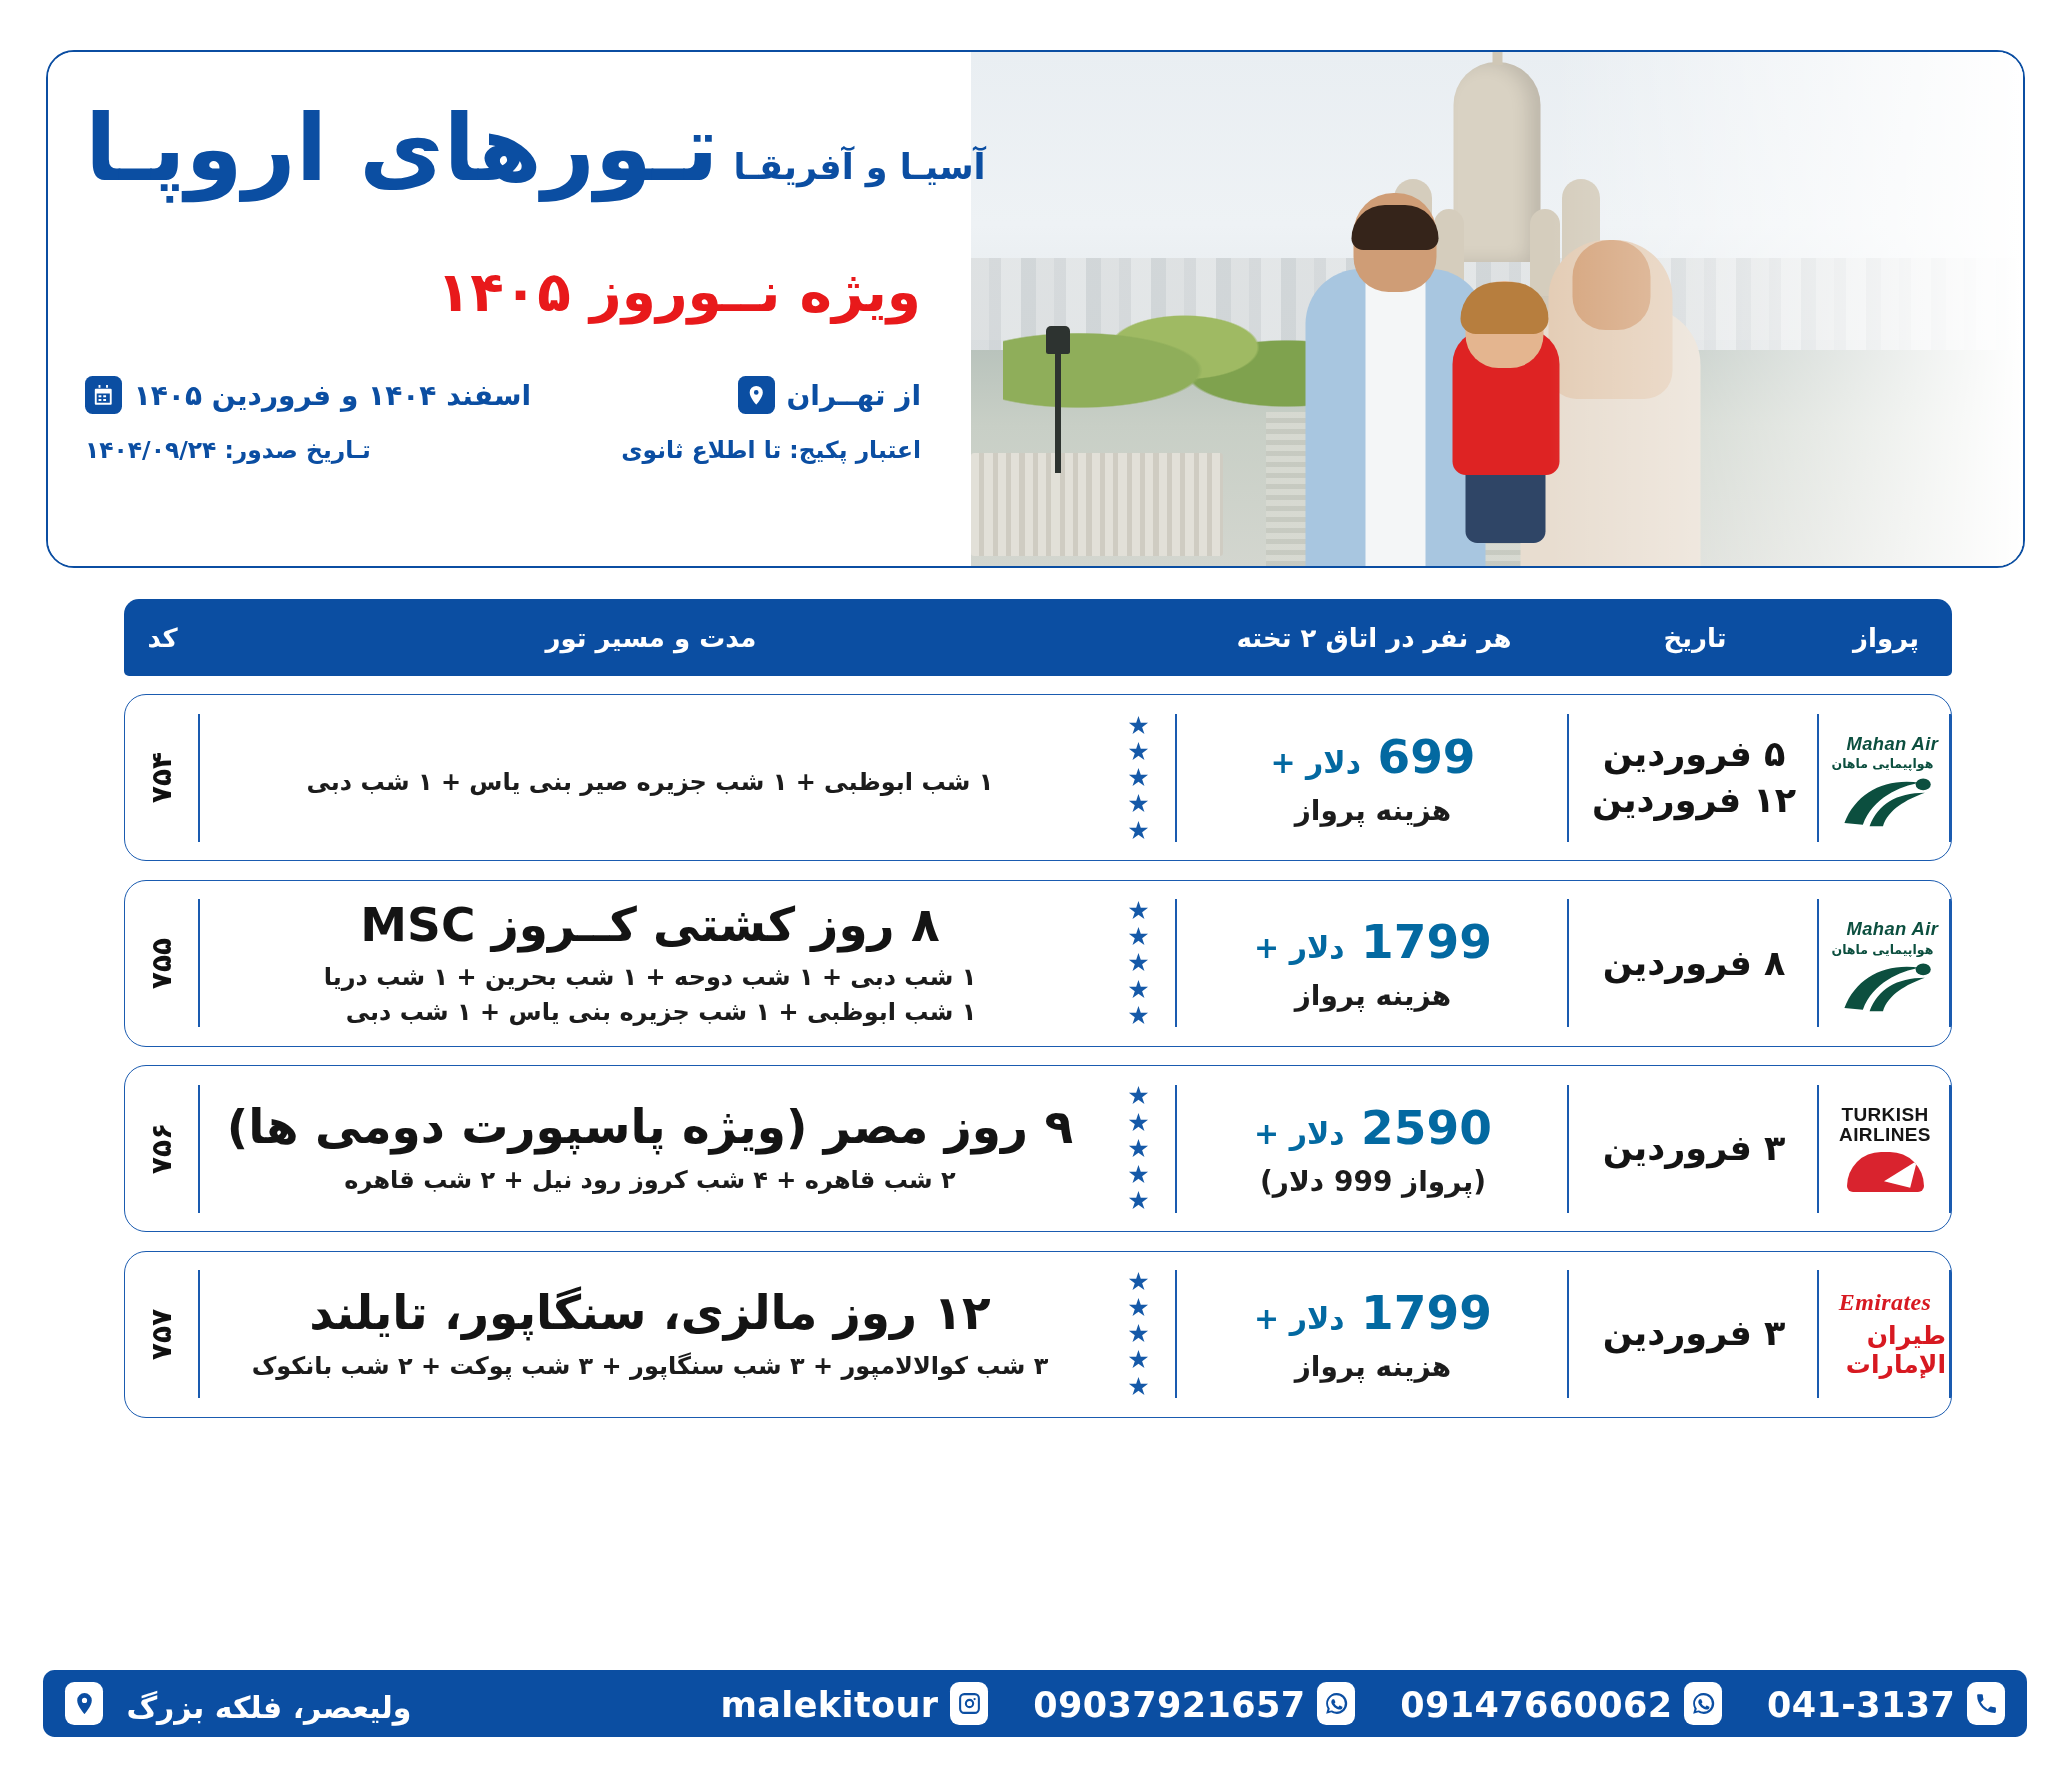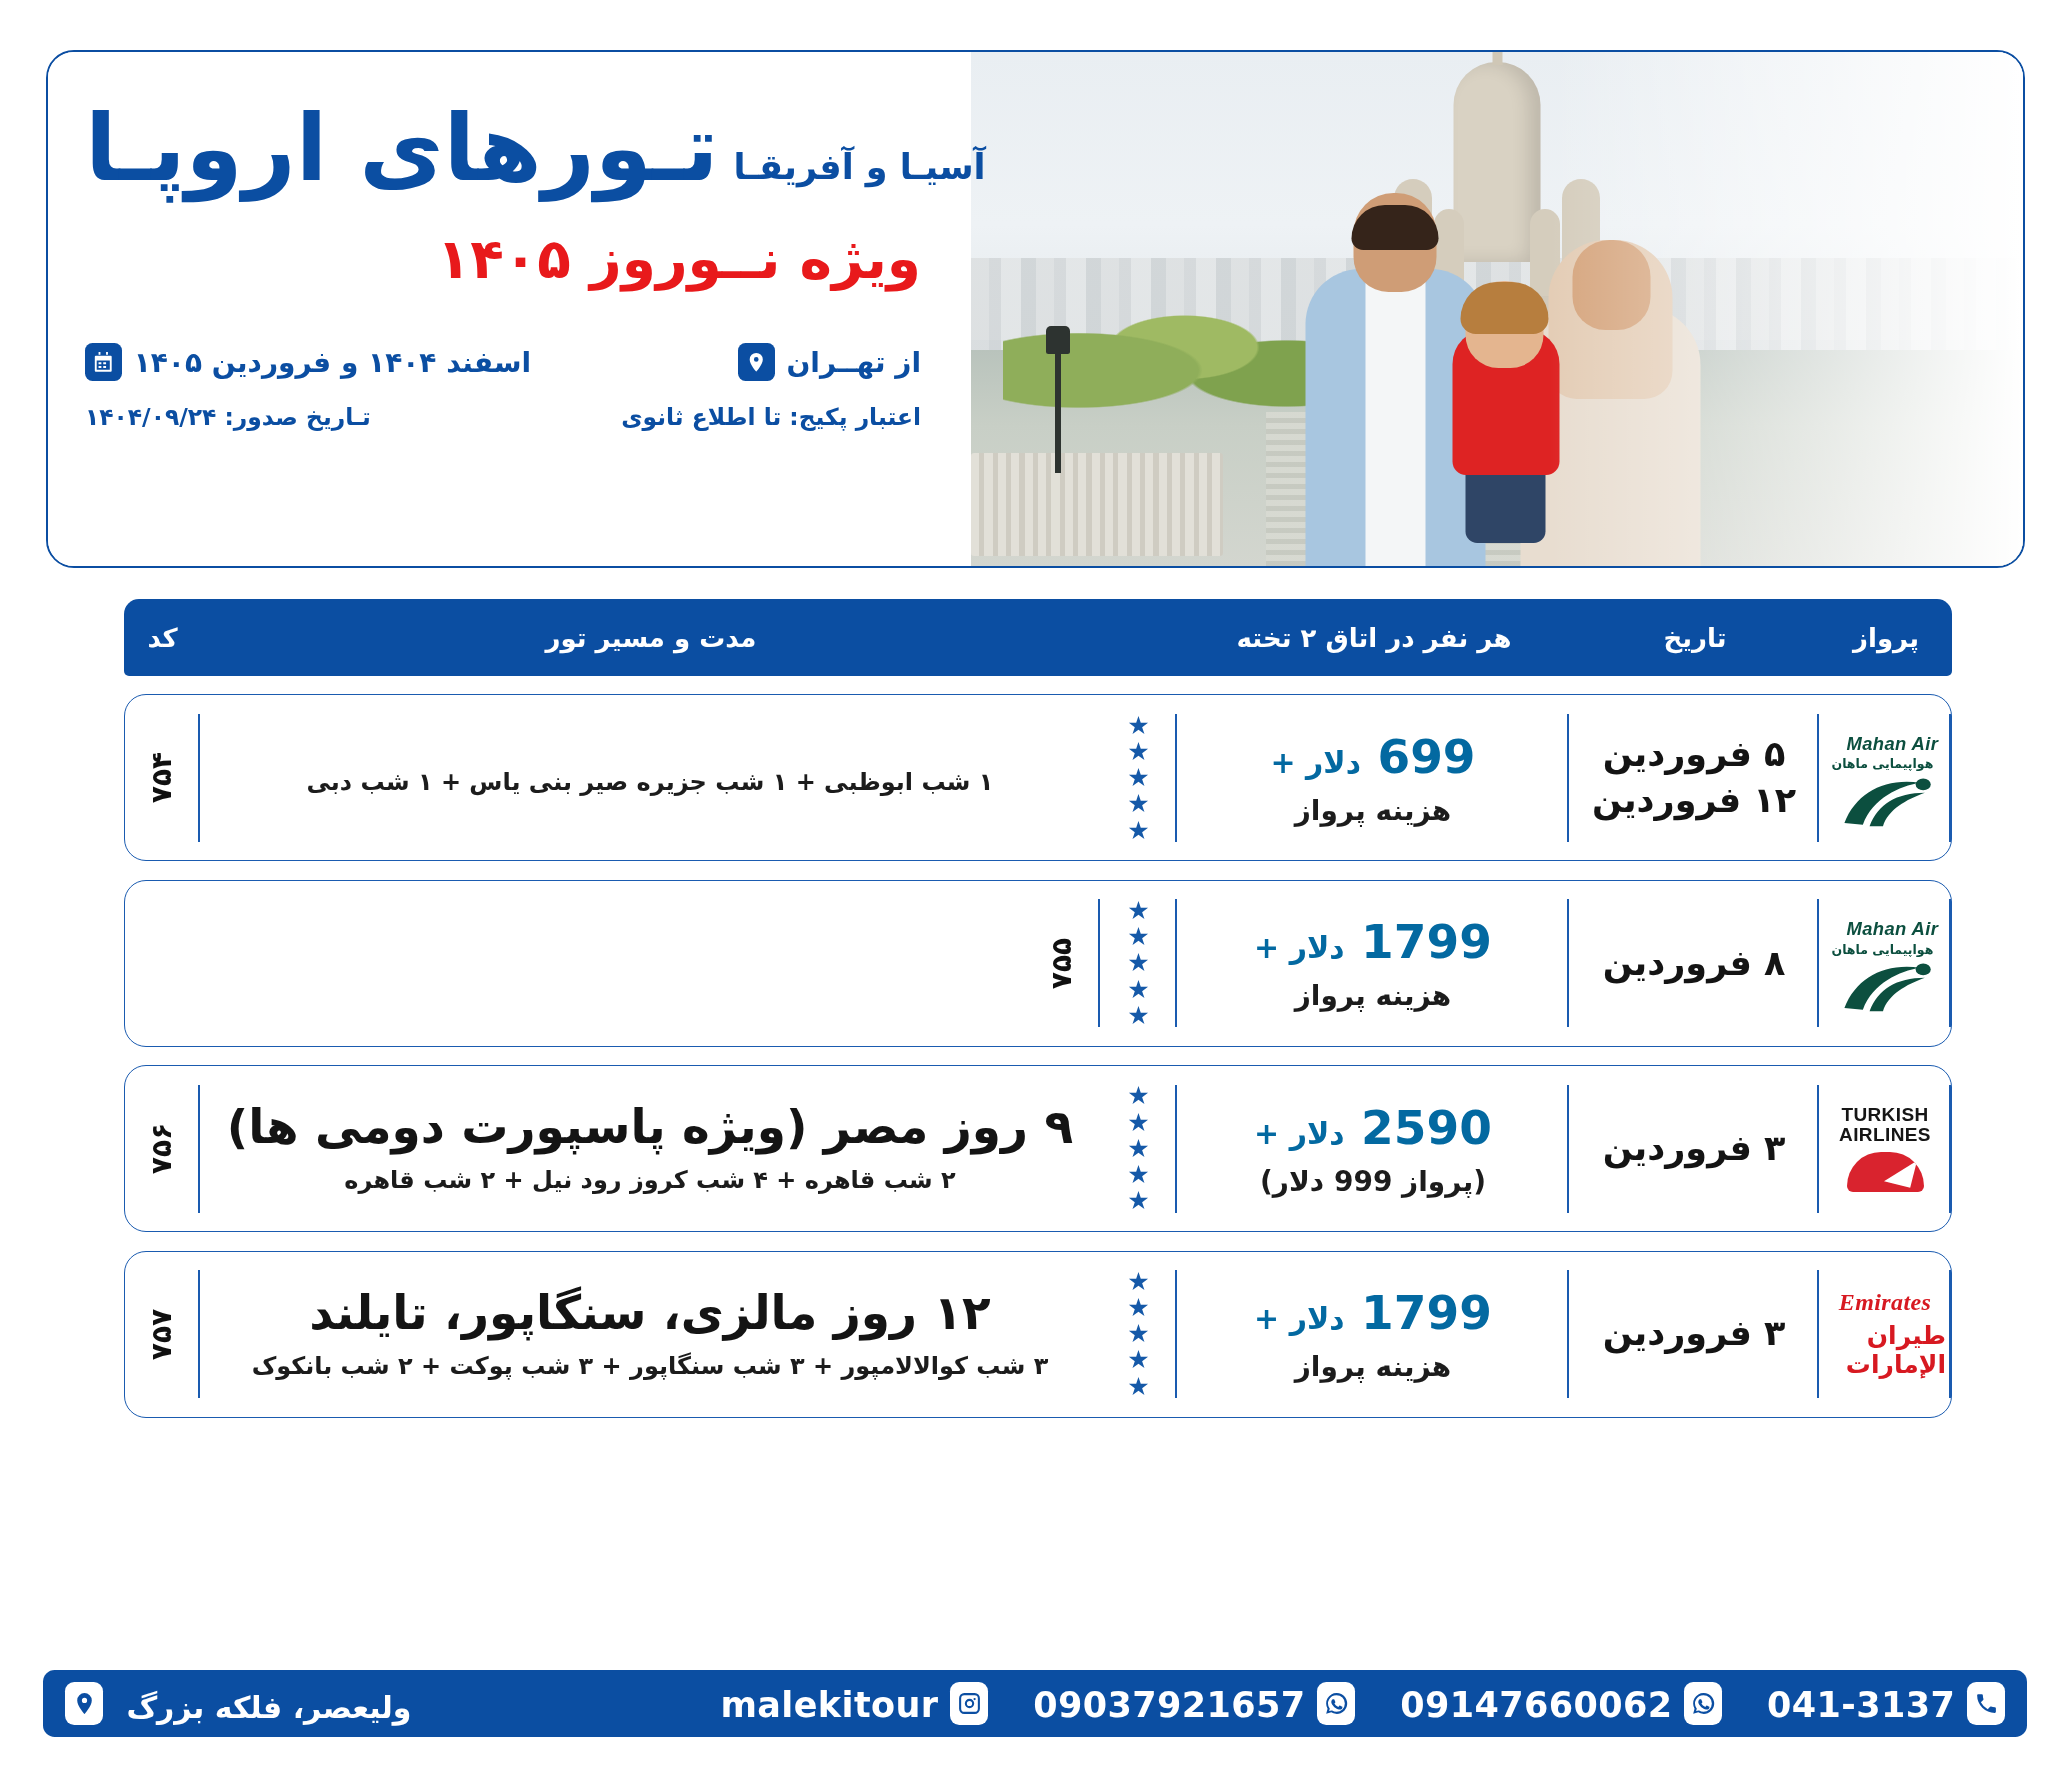--- a/index.html
+++ b/index.html
@@ -65,21 +65,21 @@
   }
   .sub-title {
     font-size: 35px;
     font-weight: 700;
     color: #0b4ea2;
     padding-bottom: 8.3px;
     white-space: nowrap;
   }
 
   .special-line {
-    margin-top: 32px;
+    margin-top: 65px;
     text-align: right;
     font-size: 55px;
     font-weight: 800;
     color: #e8191b;
     letter-spacing: 0px;
     white-space: nowrap;
   }
 
   .meta-row {
     margin-top: 52px;
@@ -512,20 +512,25 @@
         </div>
         <div class="price-note">هزینه پرواز</div>
       </div>
       <div class="cell col-stars stars-cell divider">
         <span class="star">★</span>
         <span class="star">★</span>
         <span class="star">★</span>
         <span class="star">★</span>
         <span class="star">★</span>
       </div>
+      <div class="cell col-route route-cell">
+        <div class="route-title">۸ روز کشتی کــروز MSC</div>
+        <div class="route-sub" style="white-space:pre-line">۱ شب دبی + ۱ شب دوحه + ۱ شب بحرین + ۱ شب دریا
+۱ شب ابوظبی + ۱ شب جزیره بنی یاس + ۱ شب دبی</div>
+      </div>
       <div class="cell col-code divider">
         <span class="code-text">۷۵۵</span>
       </div>
     </div>
 
     <div class="trow">
       <div class="cell col-air air-cell divider">
         <div class="logo-turkish">
           <span class="tk-text">TURKISH AIRLINES</span>
           <span class="tk-mark"></span>

